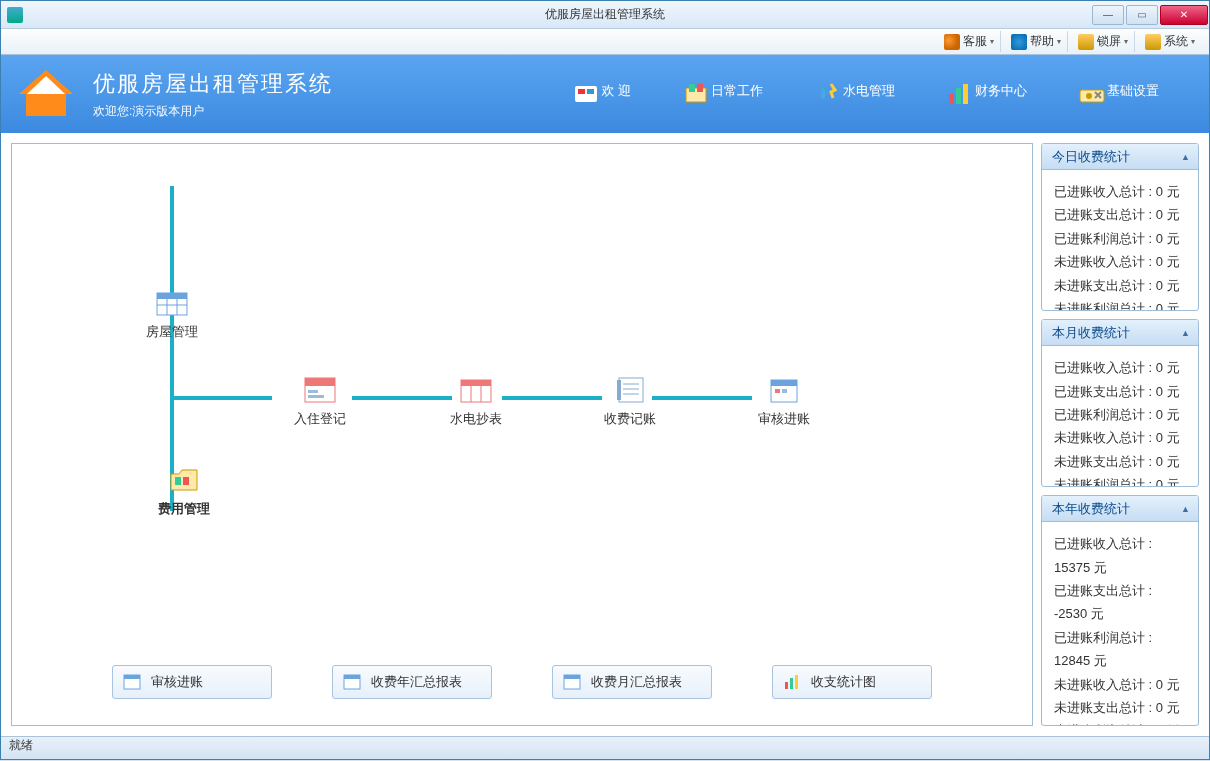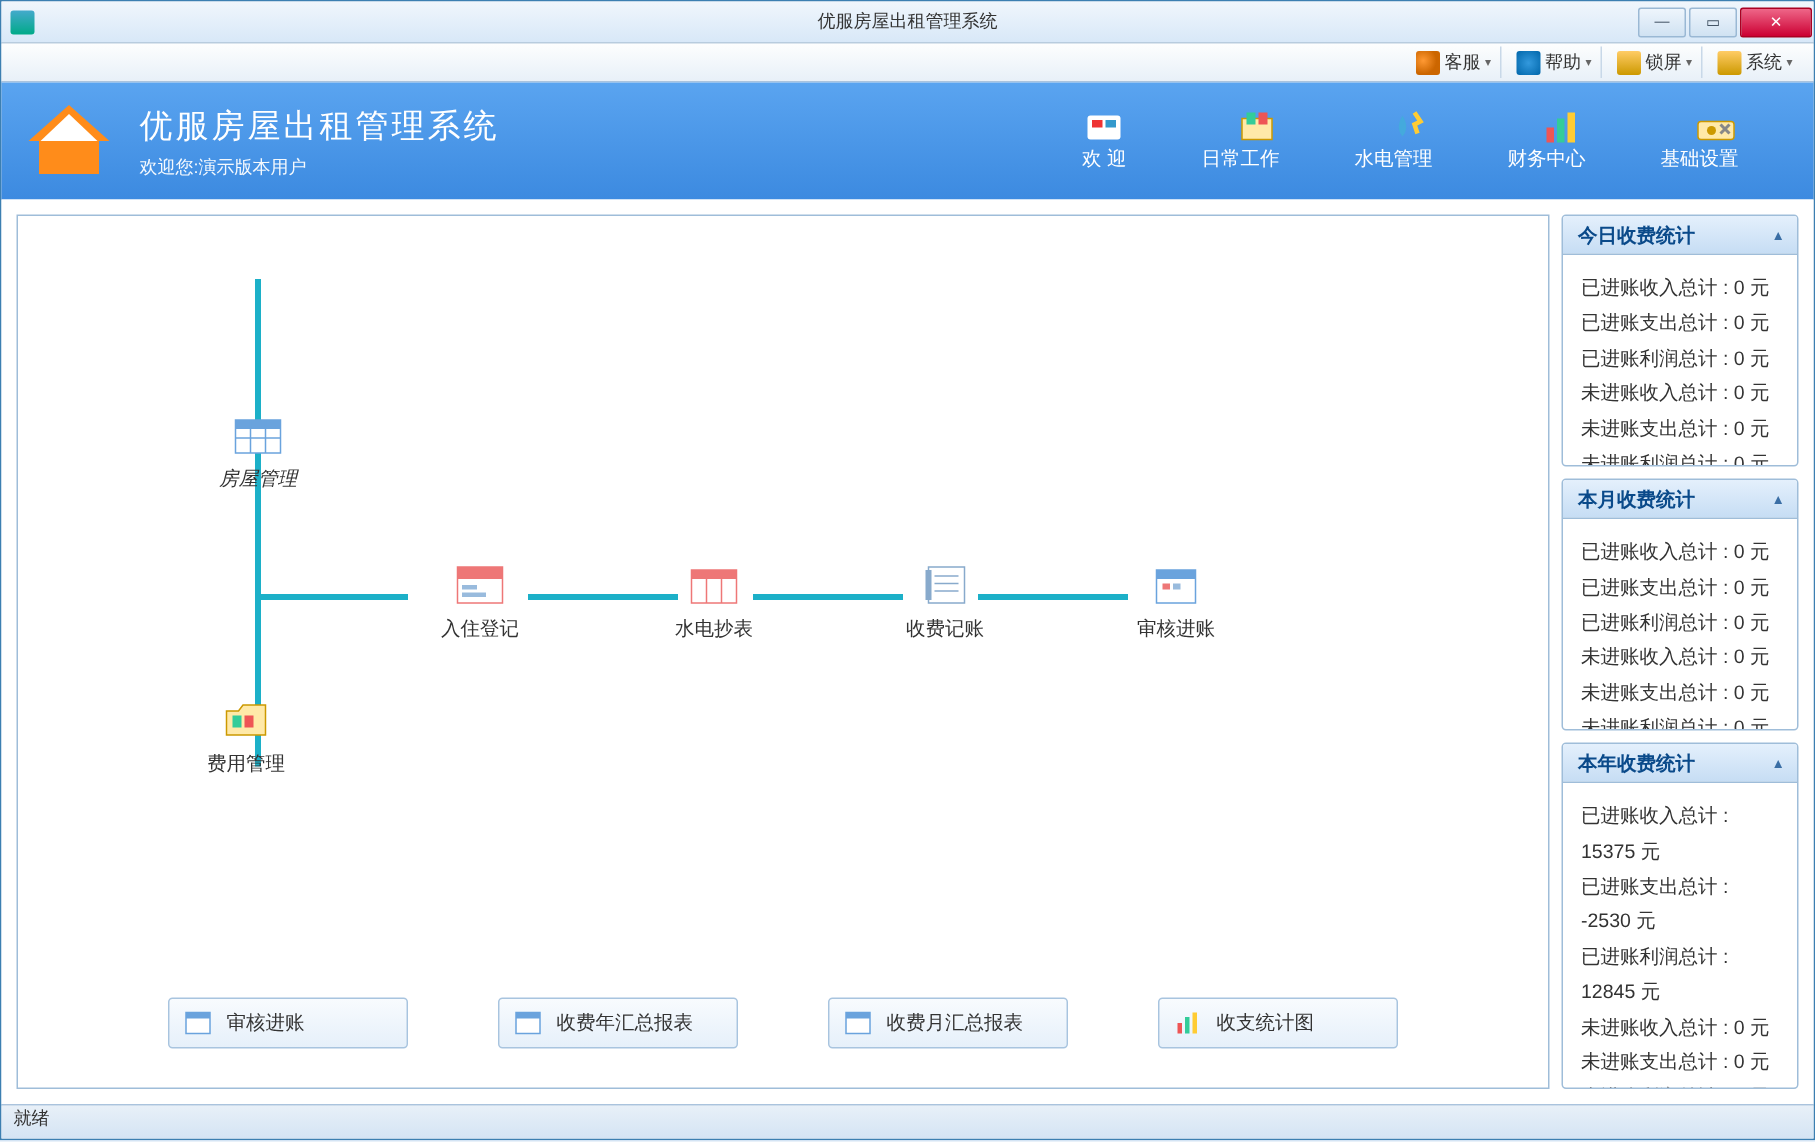--- a/index.html
+++ b/index.html
@@ -15,36 +15,36 @@
 .tool-item { display: flex; align-items: center; gap: 3px; padding: 2px 6px; border-right: 1px solid #c8d8e8; cursor: pointer; color: #333; }
 .tool-item:last-child { border-right: none; }
 .tool-icon { width: 16px; height: 16px; border-radius: 2px; }
 .drop { font-size: 8px; color: #666; }
 .banner { height: 78px; background: linear-gradient(#5aa4f0,#3c8ae0); display: flex; align-items: center; color: #fff; padding: 0 10px; }
 .logo-house { width: 70px; height: 56px; margin-right: 12px; position: relative; }
 .logo-house svg { width: 100%; height: 100%; }
 .app-title-block .app-name { font-size: 22px; font-weight: normal; letter-spacing: 2px; }
 .app-title-block .welcome { font-size: 12px; margin-top: 4px; opacity: .95; }
 .main-nav { margin-left: auto; display: flex; gap: 50px; padding-right: 40px; }
-.nav-item { display: flex; flex-direction: column; align-items: flex-end; gap: 0; cursor: pointer; color: #fff; font-size: 13px; }
+.nav-item { display: flex; flex-direction: row; align-items: flex-start; gap: 0; cursor: pointer; color: #fff; font-size: 13px; }
 .nav-icon { width: 30px; height: 24px; }
 .content { flex: 1; display: flex; padding: 10px; gap: 8px; background: #fff; min-height: 0; }
 .main-area { flex: 1; border: 1px solid #9fbdd9; background: #fff; display: flex; flex-direction: column; position: relative; }
 .workflow { flex: 1; position: relative; }
 .wf-node { position: absolute; display: flex; flex-direction: column; align-items: center; gap: 6px; cursor: pointer; width: 80px; }
 .wf-label { font-size: 13px; color: #333; }
 .wf-icon { width: 34px; height: 28px; }
 .conn-v { position: absolute; width: 4px; background: #1cb0c8; }
 .conn-h { position: absolute; height: 4px; background: #1cb0c8; }
 .bottom-buttons { display: flex; gap: 60px; padding: 14px 100px 26px; }
 .action-btn { width: 160px; height: 34px; background: linear-gradient(#f8fbfe,#e6f0fa); border: 1px solid #a8c4df; border-radius: 3px; display: flex; align-items: center; gap: 10px; padding: 0 10px; cursor: pointer; font-size: 13px; color: #333; }
 .btn-icon { width: 18px; height: 18px; }
 .side-panels { width: 288px; display: flex; flex-direction: column; gap: 8px; }
 .panel { border: 1px solid #9fbdd9; background: #fff; border-radius: 3px; overflow: hidden; }
-.panel-head { height: 26px; background: linear-gradient(#e4f0fc,#c6ddf4); border-bottom: 1px solid #9fbdd9; display: flex; align-items: center; padding: 0 10px; color: #0a4a8a; font-weight: bold; font-size: 13px; position: relative; }
+.panel-head { height: 26px; background: linear-gradient(#e4f0fc,#c6ddf4); border-bottom: 1px solid #9fbdd9; display: flex; align-items: center; padding: 0 10px; color: #0a4a8a; font-weight: normal; font-size: 13px; position: relative; }
 .panel-head .collapse { position: absolute; right: 8px; font-size: 9px; color: #3a6ea5; cursor: pointer; }
 .panel-body { padding: 10px 12px; }
 .stat-row { font-size: 13px; color: #333; line-height: 1.8; }
 .statusbar { height: 23px; background: linear-gradient(#e8f0f8,#d4e4f4); border-top: 1px solid #aac3dd; display: flex; align-items: flex-start; padding: 0 8px; font-size: 12px; color: #333; }
 
 
 .ic-people{background:radial-gradient(circle at 30% 40%,#f93,#c60 60%);} 
 .ic-help{background:radial-gradient(circle,#39d,#06a);} 
 .ic-lock{background:linear-gradient(#fc6,#c90);} 
 .ic-gear{background:linear-gradient(#fc6,#c90);} 
@@ -146,21 +146,21 @@
     <div class="main-area">
       <div class="workflow">
 
         <div class="conn-v" style="left:158px; top:42px; height:325px;"></div>
 
         <div class="conn-h" style="left:160px; top:252px; width:100px;"></div>
         <div class="conn-h" style="left:340px; top:252px; width:100px;"></div>
         <div class="conn-h" style="left:490px; top:252px; width:100px;"></div>
         <div class="conn-h" style="left:640px; top:252px; width:100px;"></div>
 
-        <div class="wf-node" style="left:120px; top:132px;font-style:italic;">
+        <div class="wf-node" style="left:120px; top:145px;">
           <svg class="wf-icon" viewBox="0 0 34 28">
               <rect x="2" y="4" width="30" height="22" fill="#fff" stroke="#6aa3dd"></rect>
               <rect x="2" y="4" width="30" height="6" fill="#6aa3dd"></rect>
               <line x1="12" y1="4" x2="12" y2="26" stroke="#6aa3dd"></line>
               <line x1="22" y1="4" x2="22" y2="26" stroke="#6aa3dd"></line>
               <line x1="2" y1="16" x2="32" y2="16" stroke="#6aa3dd"></line>
             </svg>
           <span class="wf-label">房屋管理</span>
         </div>
 
@@ -198,21 +198,21 @@
         <div class="wf-node" style="left:732px; top:232px;">
           <svg class="wf-icon" viewBox="0 0 34 28">
               <rect x="4" y="4" width="26" height="22" fill="#fff" stroke="#6aa3dd"></rect>
               <rect x="4" y="4" width="26" height="6" fill="#6aa3dd"></rect>
               <rect x="8" y="13" width="5" height="4" fill="#e77"></rect>
               <rect x="15" y="13" width="5" height="4" fill="#9bd"></rect>
             </svg>
           <span class="wf-label">审核进账</span>
         </div>
 
-        <div class="wf-node" style="left:112px; top:322px;">
+        <div class="wf-node" style="left:132px; top:322px;font-weight:bold;">
           <svg class="wf-icon" viewBox="0 0 34 28">
               <path d="M4 8 L12 8 L15 4 L30 4 L30 24 L4 24 Z" fill="#ffe9a8" stroke="#c90"></path>
               <rect x="8" y="11" width="6" height="8" fill="#3c9"></rect>
               <rect x="16" y="11" width="6" height="8" fill="#e55"></rect>
             </svg>
           <span class="wf-label">费用管理</span>
         </div>
       </div>
 
       <div class="bottom-buttons">

